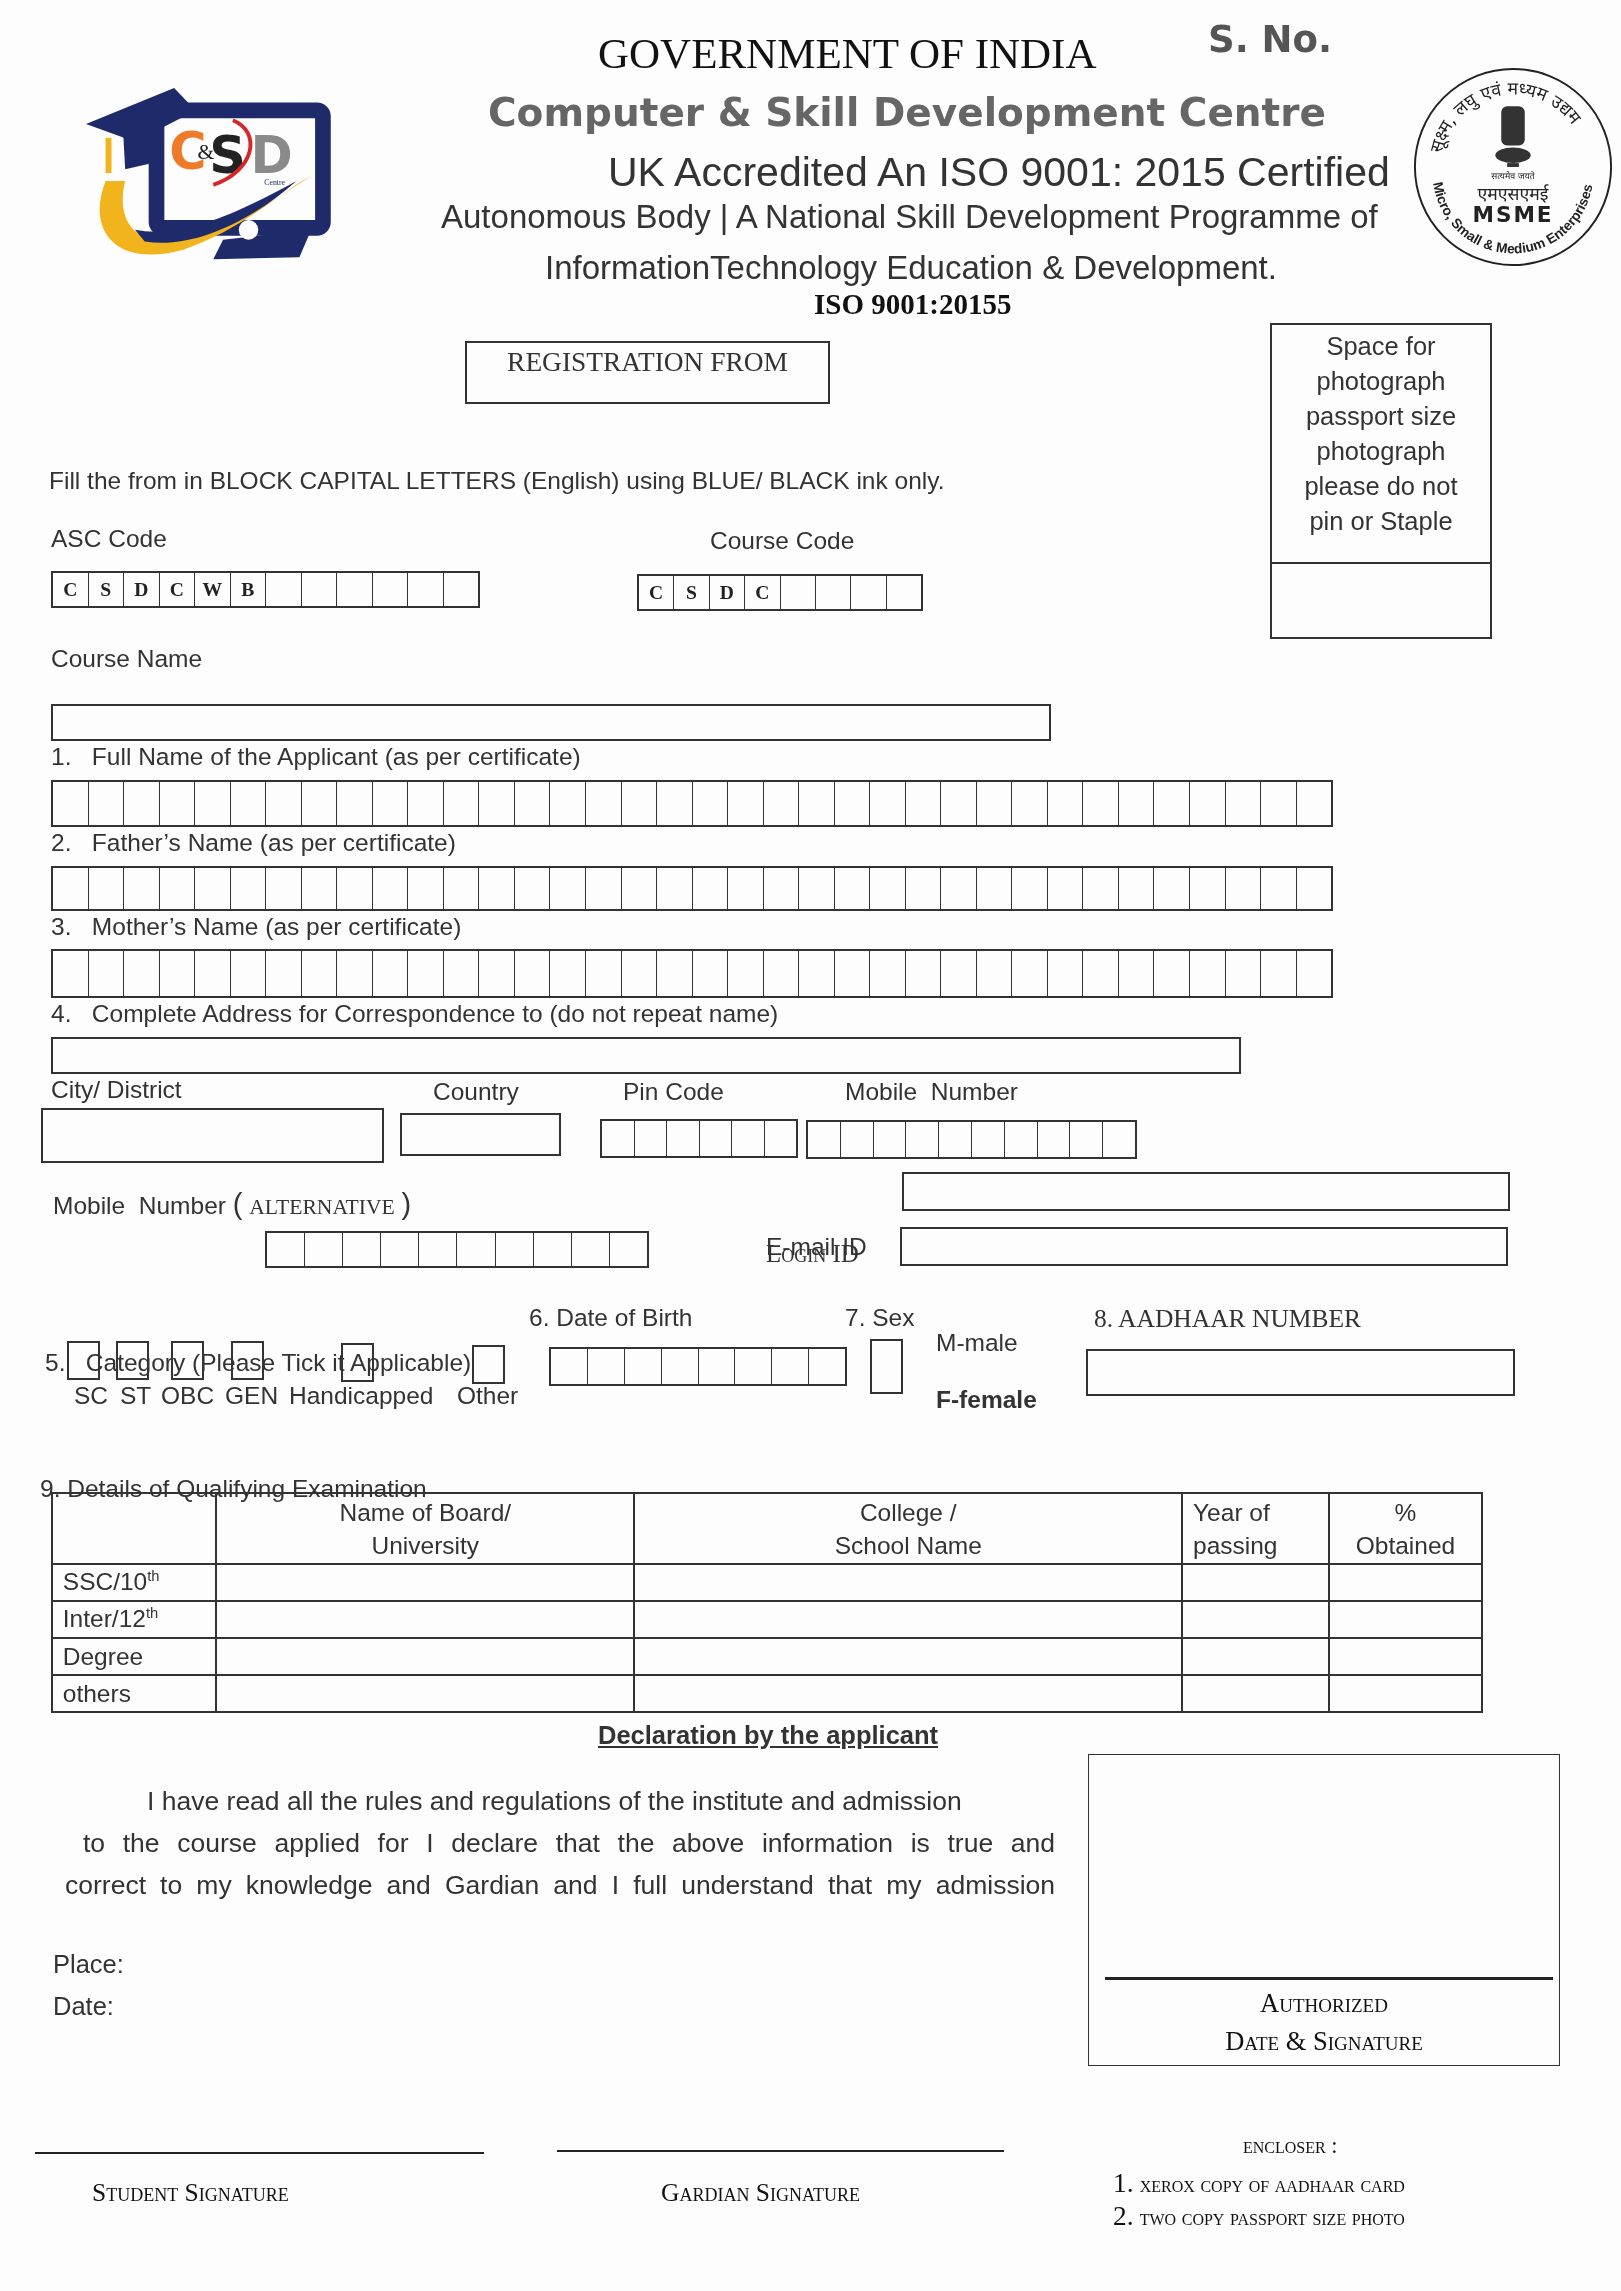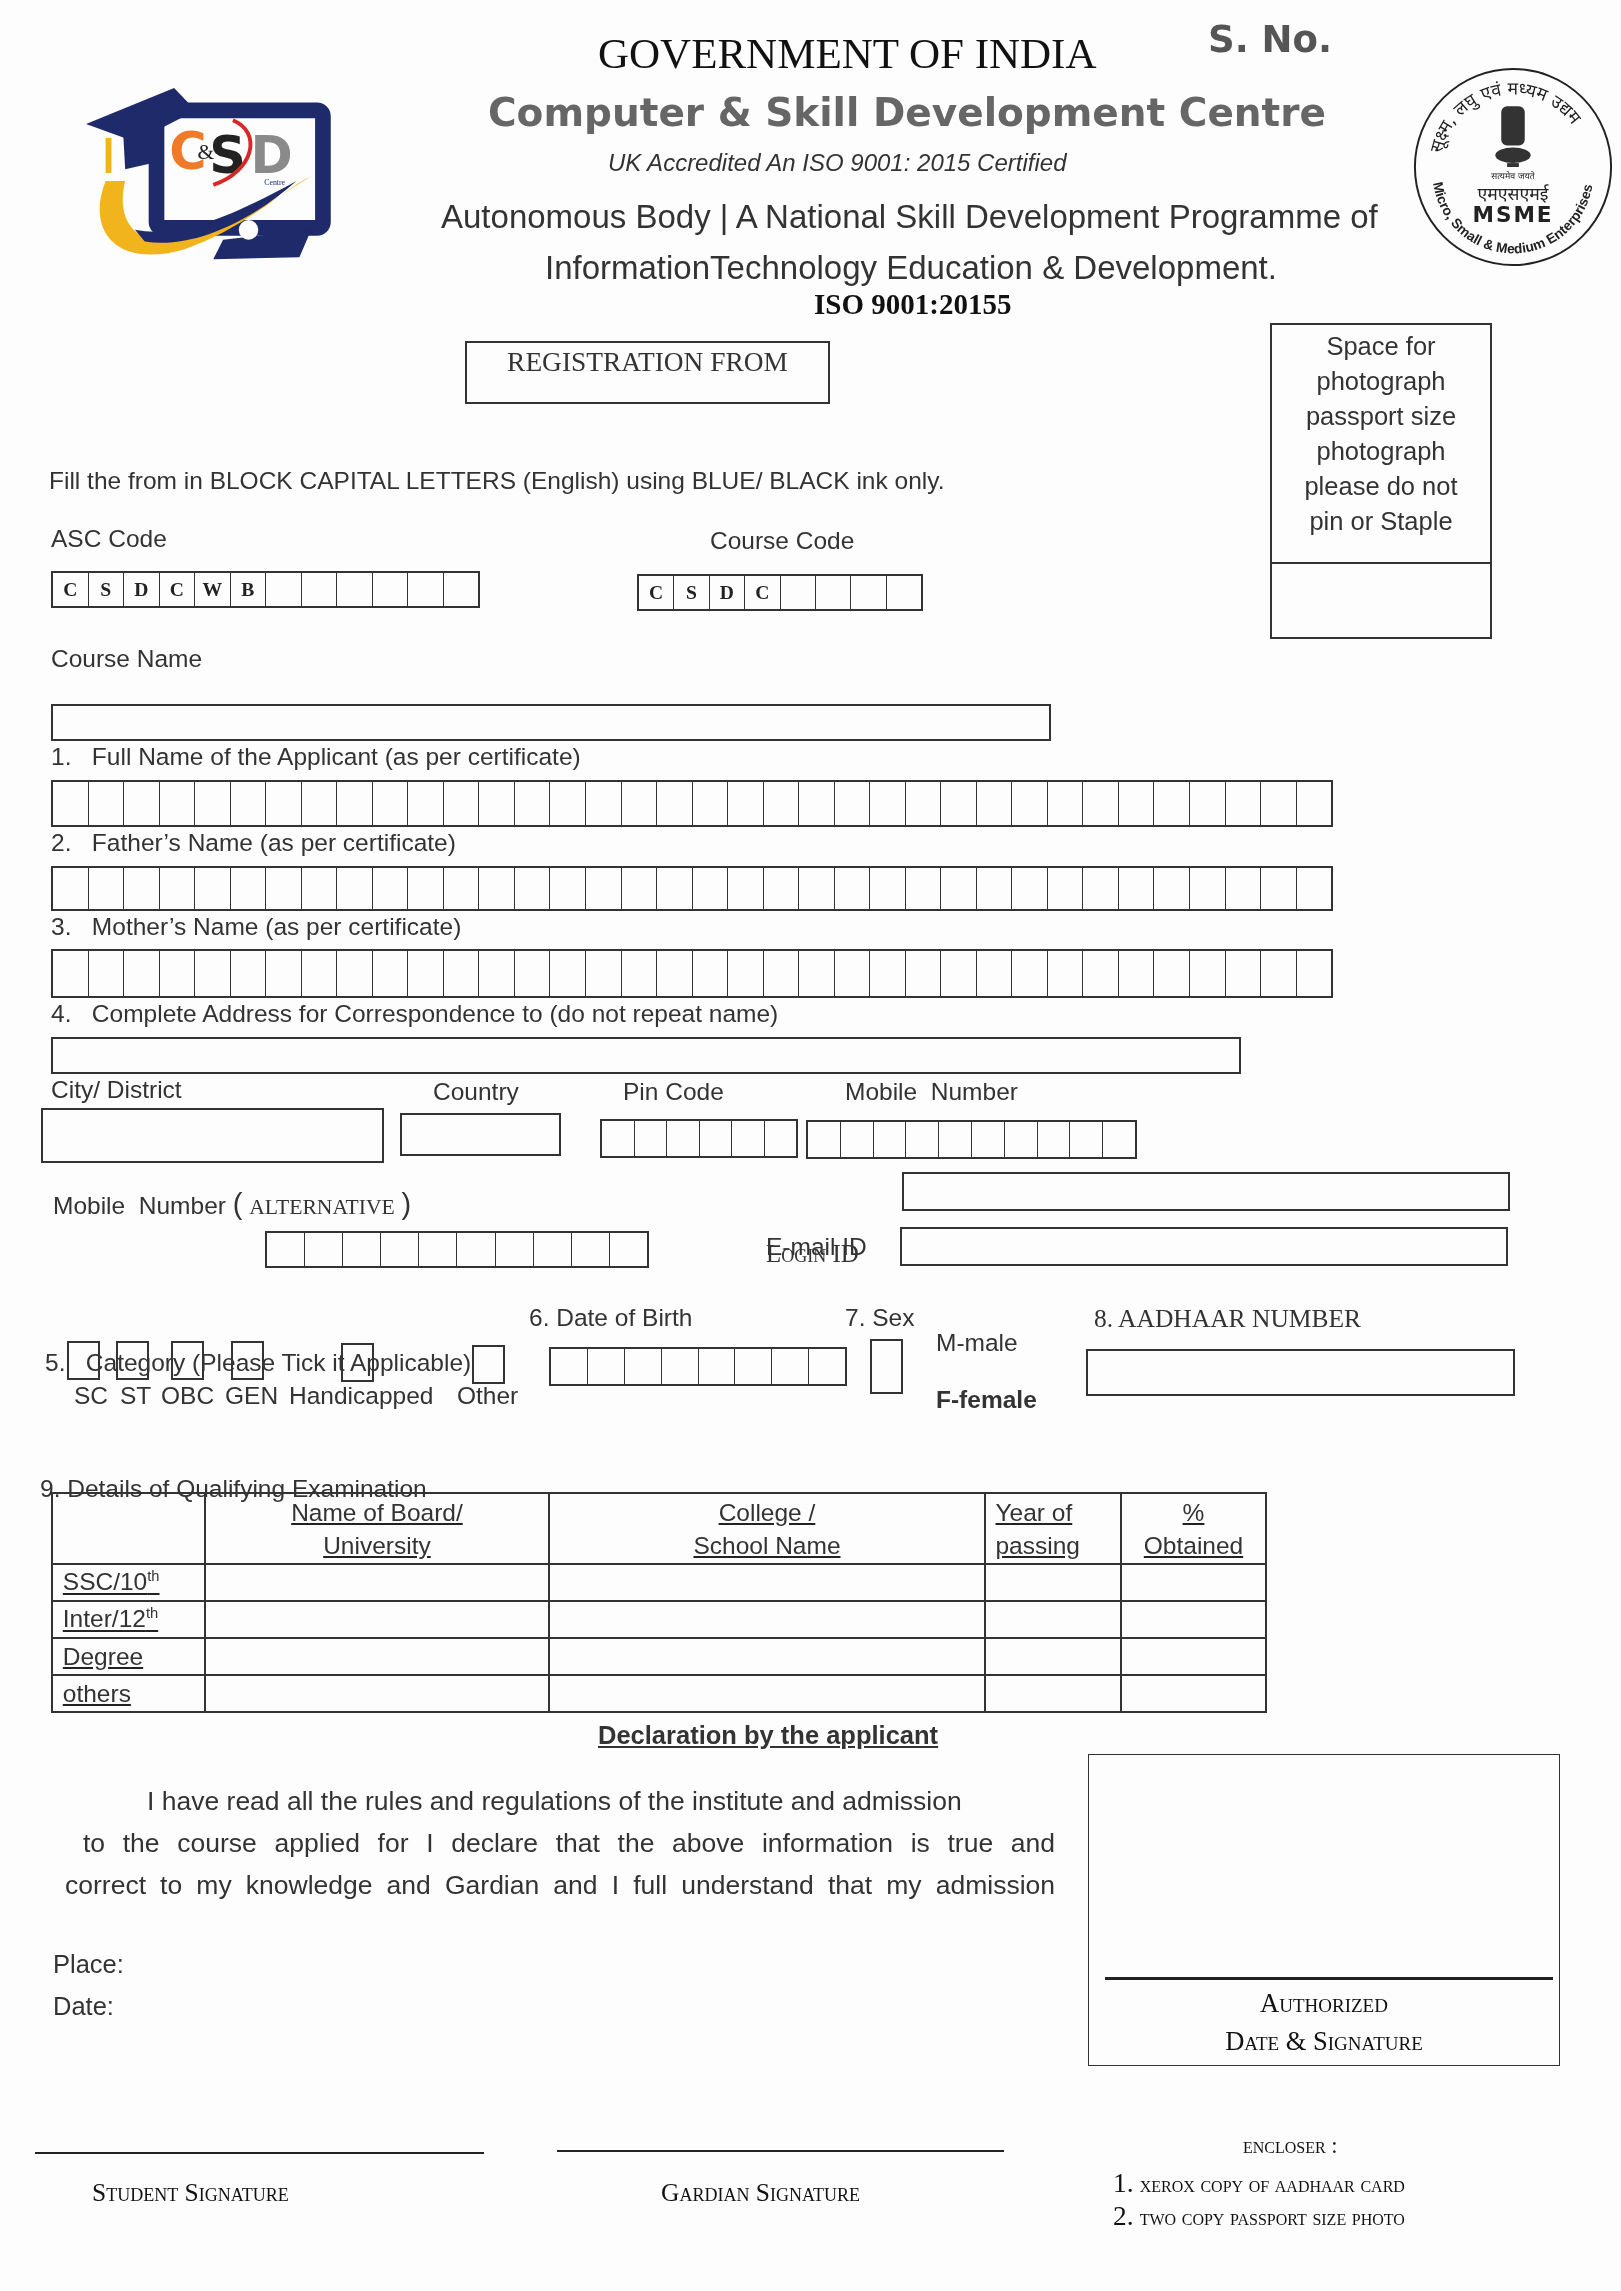--- a/index.html
+++ b/index.html
@@ -47,21 +47,21 @@
     <text x="136" y="92" font-family="DejaVu Sans, sans-serif" font-weight="bold" font-size="52" fill="#222">S</text>
     <path d="M160,38 C190,50 182,90 140,104" fill="none" stroke="#d62828" stroke-width="4"></path>
     <text x="178" y="92" font-family="DejaVu Sans, sans-serif" font-weight="bold" font-size="52" fill="#8a8a8a">D</text>
     <text x="192" y="104" font-family="Liberation Serif, serif" font-size="8" fill="#1f2a6b">Centre</text>
   </svg>
 </div>
 
 <div class="header-line serif" style="left:598px;top:29px;font-size:43px;color:#111;">GOVERNMENT OF INDIA</div>
 <div class="header-line sans-c" style="left:1208px;top:17.6px;font-size:37px;color:#555;font-weight:bold;">S. No.</div>
 <div class="header-line sans-c" style="left:488px;top:90px;font-size:39px;font-weight:bold;color:#666;">Computer &amp; Skill Development Centre</div>
-<div class="header-line" style="left:608px;top:149px;font-size:24px;color:#333;font-style:italic;">UK Accredited An ISO 9001: 2015 Certified</div>
+<div class="header-line" style="left:608px;top:149px;font-size:41px;color:#333;">UK Accredited An ISO 9001: 2015 Certified</div>
 <div class="header-line" style="left:441px;top:198px;font-size:33px;color:#333;">Autonomous Body | A National Skill Development Programme of</div>
 <div class="header-line" style="left:545px;top:249px;font-size:33px;color:#333;">InformationTechnology Education &amp; Development.</div>
 <div class="header-line serif" style="left:814px;top:288px;font-size:29px;color:#111;font-weight:bold;">ISO 9001:20155</div>
 
 <div class="abs" style="left:1411px;top:65px;width:204px;height:204px;">
   <svg width="204" height="204" viewBox="0 0 208 208">
     <defs>
       <path id="topArc" d="M30,104 A74,74 0 0,1 178,104"></path>
       <path id="botArc" d="M22,110 A82,82 0 0,0 186,110"></path>
     </defs>
@@ -331,21 +331,21 @@
 
 <div class="label" style="left:845px;top:1304px;">7. Sex</div>
 <div class="chk" style="left:870px;top:1339px;width:33px;height:55px;"></div>
 <div class="label" style="left:936px;top:1329px;">M-male</div>
 <div class="label" style="left:936px;top:1386px;font-weight:bold;">F-female</div>
 
 <div class="label serif" style="left:1094px;top:1304px;font-size:25.5px;">8. AADHAAR NUMBER</div>
 <div class="box" style="left:1086px;top:1349px;width:429px;height:47px;"></div>
 
 <div class="label" style="left:40px;top:1455px;margin-top:20px;">9. Details of Qualifying Examination</div>
-<table class="exam" style="left:51px;top:1492px;width:1216px;text-decoration:underline;">
+<table class="exam" style="left:51px;top:1492px;width:1432px;">
   <colgroup>
     <col style="width:167px">
       <col style="width:435px">
       <col style="width:574px">
       <col style="width:149px">
       <col style="width:155px">
   </colgroup>
   <thead>
     <tr style="height:71px;">
       <th></th>

